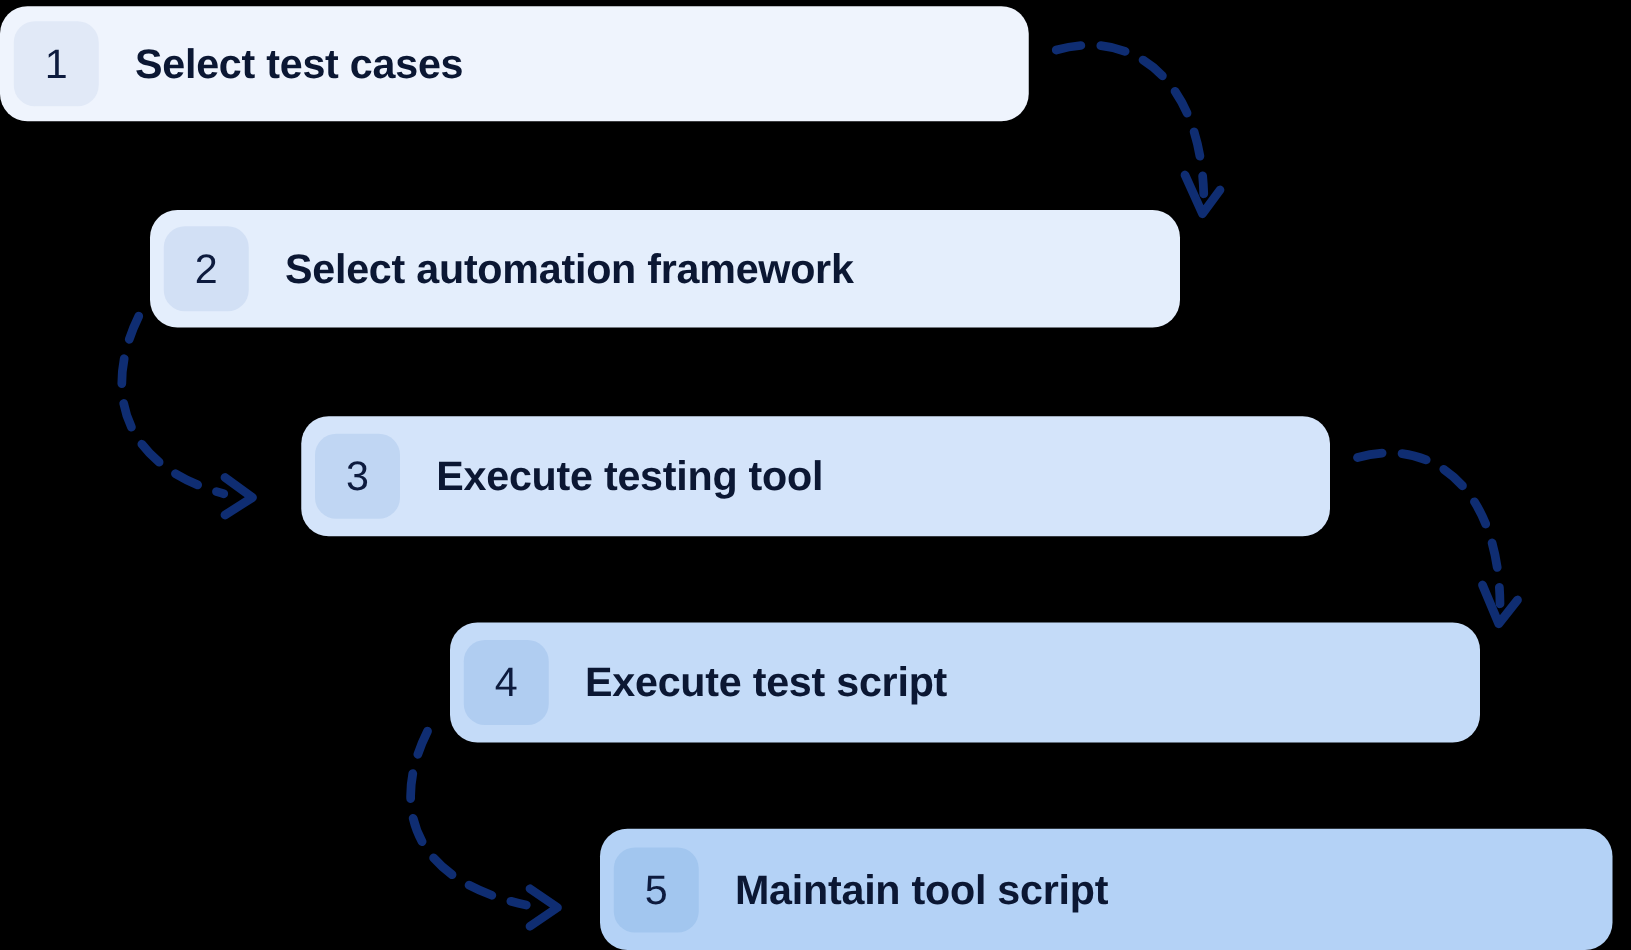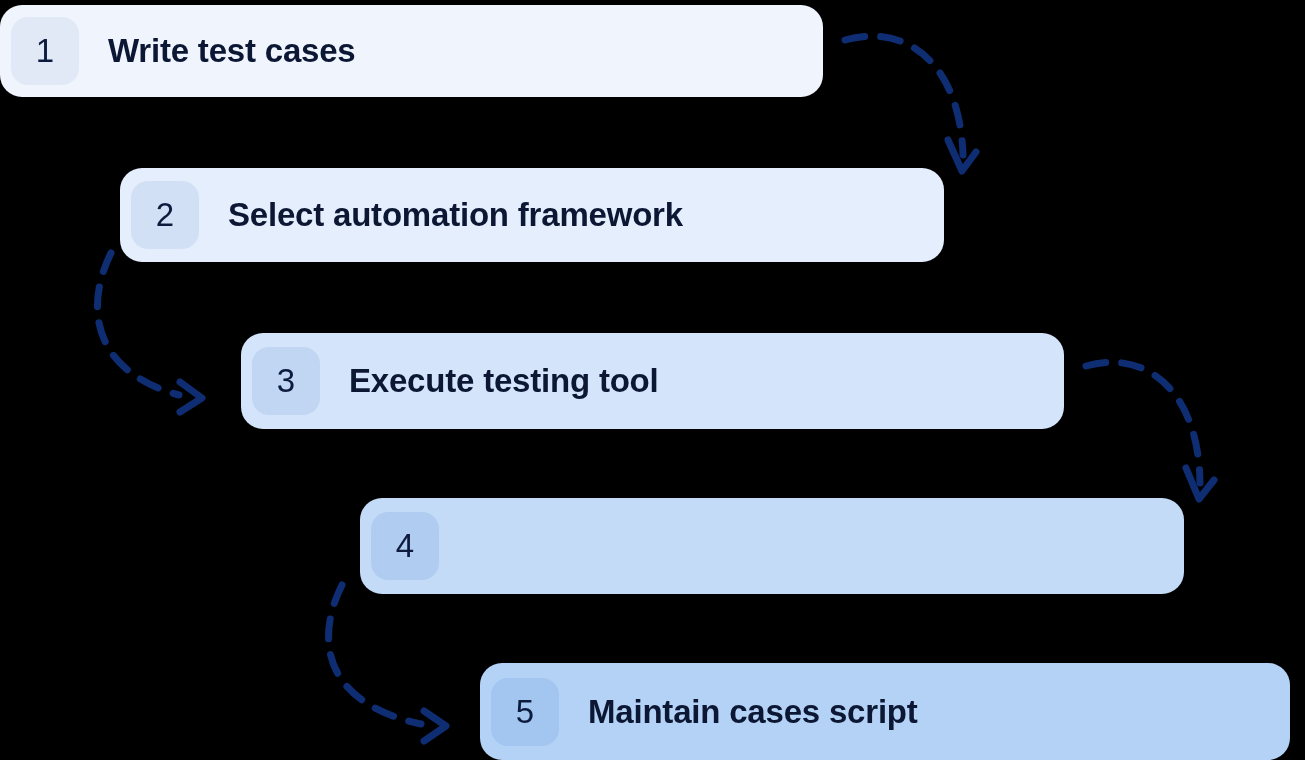--- a/index.html
+++ b/index.html
@@ -78,35 +78,36 @@
     </g>
 
     <g>
       <path d="M 342 585 C 313 643 327 704 421 724" stroke="#0f2d72" stroke-width="7" stroke-linecap="round" stroke-dasharray="20 16" fill="none"></path>
       <path d="M 424 711 L 446 726 L 424 741" stroke="#0f2d72" stroke-width="7" stroke-linecap="round" stroke-linejoin="round" fill="none"></path>
     </g>
   </svg>
 
   <div class="step-bar" style="left: 0px; top: 5px; width: 823px; height: 92px; background: rgb(239, 244, 253);">
     <div class="step-badge" style="background: rgb(225, 233, 247);">1</div>
-    <div class="step-label" style="color: rgb(11, 23, 51);">Write test cases</div>
+    <div class="step-label" style="color: rgb(11, 23, 51);">Select test cases</div>
   </div>
 
   <div class="step-bar" style="left: 120px; top: 168px; width: 824px; height: 94px; background: rgb(228, 238, 252);">
     <div class="step-badge" style="background: rgb(210, 224, 245);">2</div>
     <div class="step-label" style="color: rgb(11, 23, 51);">Select automation framework</div>
   </div>
 
   <div class="step-bar" style="left: 241px; top: 333px; width: 823px; height: 96px; background: rgb(212, 228, 250);">
     <div class="step-badge" style="background: rgb(192, 214, 243);">3</div>
     <div class="step-label" style="color: rgb(11, 23, 51);">Execute testing tool</div>
   </div>
 
   <div class="step-bar" style="left: 360px; top: 498px; width: 824px; height: 96px; background: rgb(196, 219, 248);">
     <div class="step-badge" style="background: rgb(176, 205, 241);">4</div>
+    <div class="step-label" style="color: rgb(11, 23, 51);">Execute test script</div>
   </div>
 
   <div class="step-bar" style="left: 480px; top: 663px; width: 810px; height: 97px; background: rgb(180, 210, 246);">
     <div class="step-badge" style="background: rgb(162, 198, 239);">5</div>
-    <div class="step-label" style="color: rgb(11, 23, 51);">Maintain cases script</div>
+    <div class="step-label" style="color: rgb(11, 23, 51);">Maintain tool script</div>
   </div>
 
 </div>
 
 </body></html>

